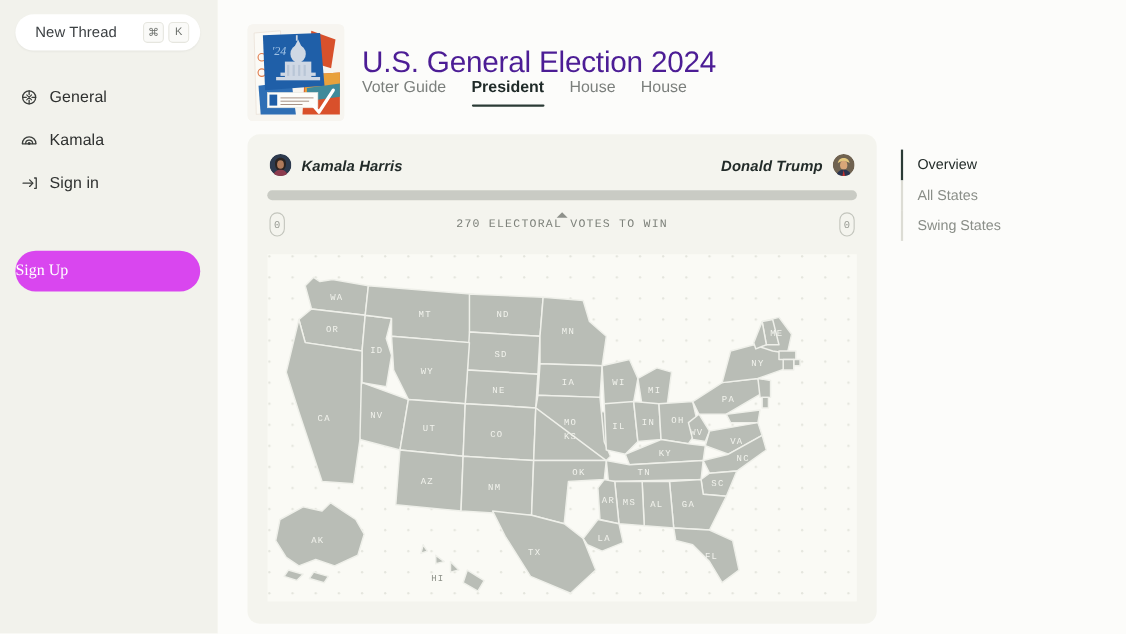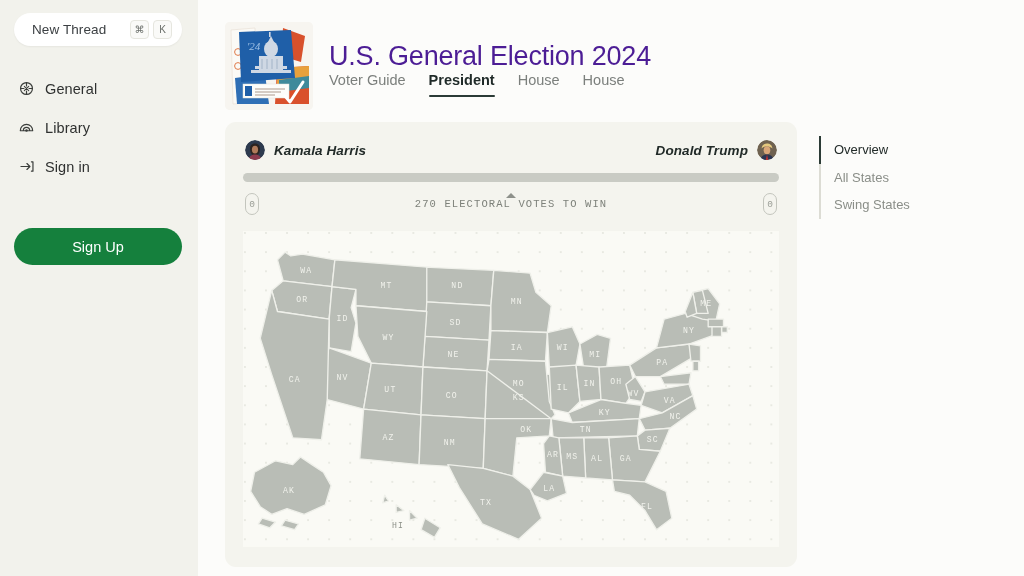--- a/index.html
+++ b/index.html
@@ -45,27 +45,27 @@
     display: flex; align-items: center; gap: 10px;
     height: 33px; padding-left: 18px;
     font-size: 14.5px; color: #2f3130; letter-spacing: .1px;
     margin-bottom: 6px;
     cursor: pointer;
   }
   .nav-icon { width: 17px; height: 17px; flex: 0 0 17px; display:block; }
   .signup-btn {
     position: absolute; left: 14px; top: 228px;
     width: 168px; height: 37px;
-    background: #15803d;
+    background: #d946ef;
     border-radius: 20px;
     border: none;
     color: #ffffff; font-size: 14.5px;
-    font-family: Liberation Sans, sans-serif;
+    font-family: Liberation Serif, serif;
     cursor: pointer;
-    display: flex; align-items: center; justify-content: center;
+    display: flex; align-items: center; justify-content: flex-start;
   }
 
   
   .main {
     flex: 1; height: 576px; position: relative;
     background: #fcfcfa;
     padding: 0;
   }
   .page-header {
     display: flex; align-items: center;
@@ -195,21 +195,21 @@
 
       <div class="nav-item">
         <span class="nav-icon">
           <svg viewBox="0 0 20 20" width="17" height="17" fill="none" stroke="#3b3e3b" stroke-width="1.4">
             <path d="M2.8 13.5 A7.2 7.2 0 0 1 17.2 13.5" stroke-linecap="round"></path>
             <path d="M6.3 13.5 A3.7 3.7 0 0 1 13.7 13.5" stroke-linecap="round"></path>
             <path d="M2.8 13.8 L17.2 13.8" stroke-linecap="round"></path>
             <circle cx="10" cy="13.5" r="1.5" fill="#3b3e3b" stroke="none"></circle>
           </svg>
         </span>
-        <span>Library</span>
+        <span>Kamala</span>
       </div>
 
       <div class="nav-item">
         <span class="nav-icon">
           <svg viewBox="0 0 20 20" width="17" height="17" fill="none" stroke="#3b3e3b" stroke-width="1.4">
             <path d="M10.5 6.5 L14 10 L10.5 13.5" stroke-linecap="round" stroke-linejoin="round"></path>
             <path d="M3.5 10 L13.6 10" stroke-linecap="round"></path>
             <path d="M15.8 4.5 L17.6 4.5 L17.6 15.5 L15.8 15.5" stroke-linecap="round" stroke-linejoin="round"></path>
           </svg>
         </span>

